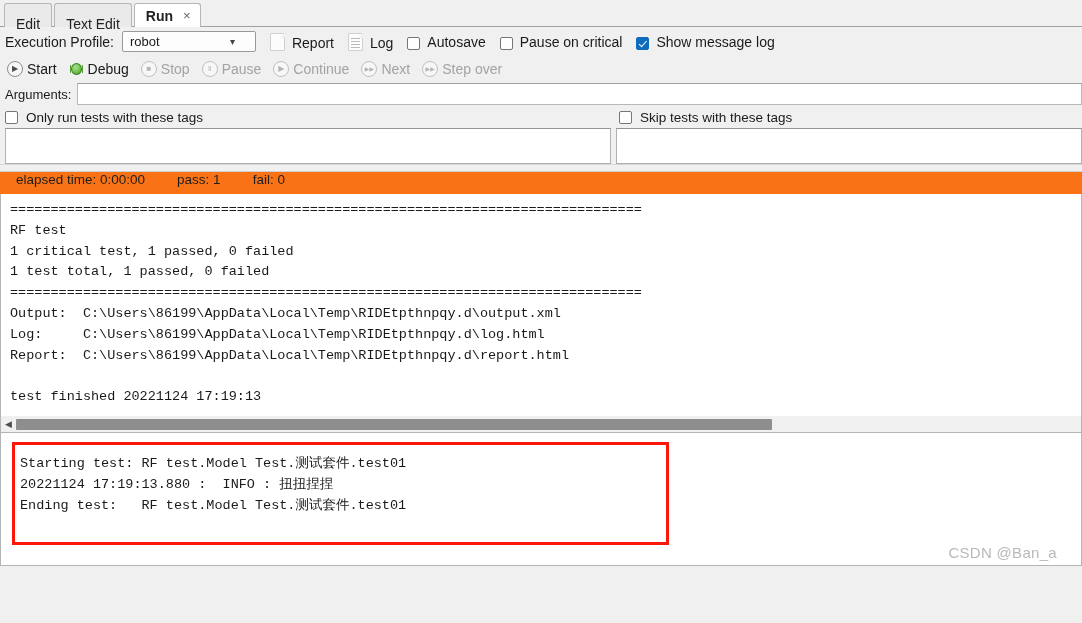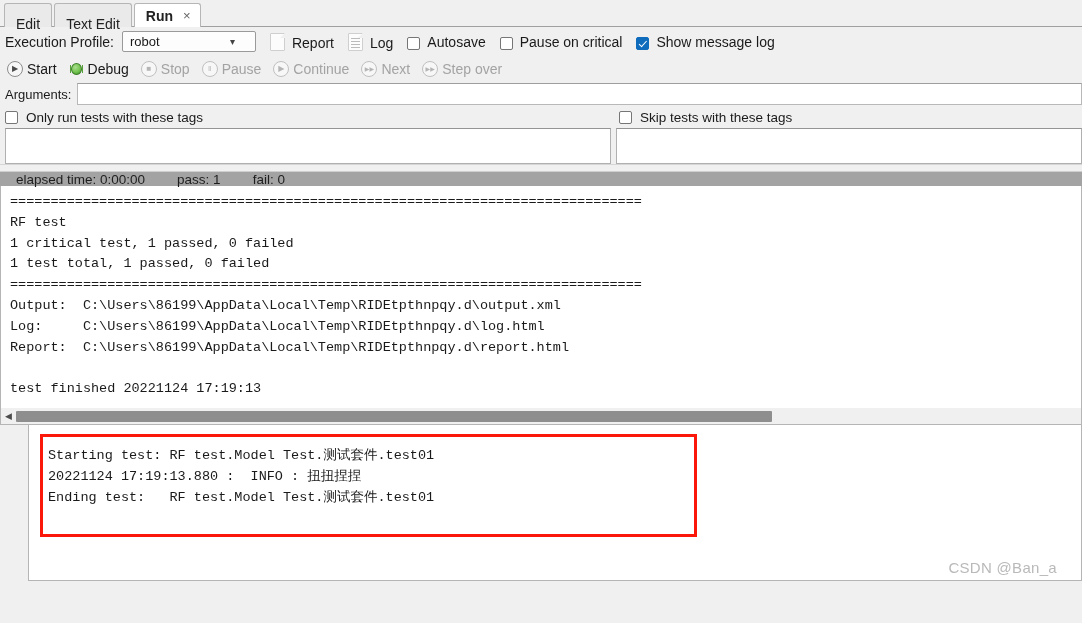--- a/index.html
+++ b/index.html
@@ -240,24 +240,24 @@
 
   .splitter {
     height: 6px;
     background: #f0f0f0;
     border-top: 1px solid #d6d6d6;
     border-bottom: 1px solid #cfcfcf;
   }
 
   
   .status {
-    height: 14px;
-    background: #a3a3a3;
-    display: flex;
-    align-items: center;
+    height: 22px;
+    background: #f97316;
+    display: flex;
+    align-items: flex-start;
     font-size: 13.5px;
     color: #1e1e1e;
     padding-left: 16px;
     box-sizing: border-box;
   }
   .status span { margin-right: 32px; white-space: pre; }
 
   
   .console {
     height: 222px;
@@ -301,28 +301,27 @@
     position: absolute;
     left: 0; top: 0;
     width: 71%;
     height: 11px;
     background: #8e8e8e;
     border-radius: 1px;
   }
 
   
   .msgwrap {
-    height: 156px;
+    height: 133px;
     background: #fff;
     border-left: 1px solid #b5b5b5;
     border-right: 1px solid #b5b5b5;
     border-bottom: 1px solid #b5b5b5;
     box-sizing: border-box;
     position: relative;
-    margin-left: 28px;
   }
   .redbox {
     position: absolute;
     left: 11px;
     top: 9px;
     width: 657px;
     height: 103px;
     border: 3px solid #fb1709;
     box-sizing: border-box;
   }

